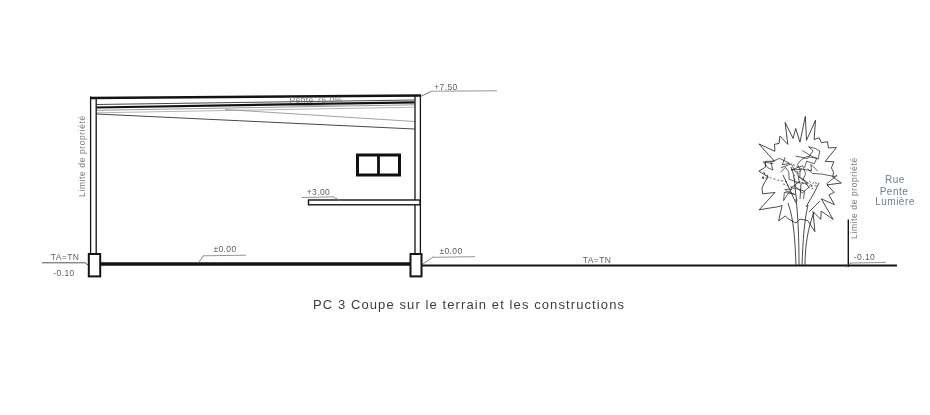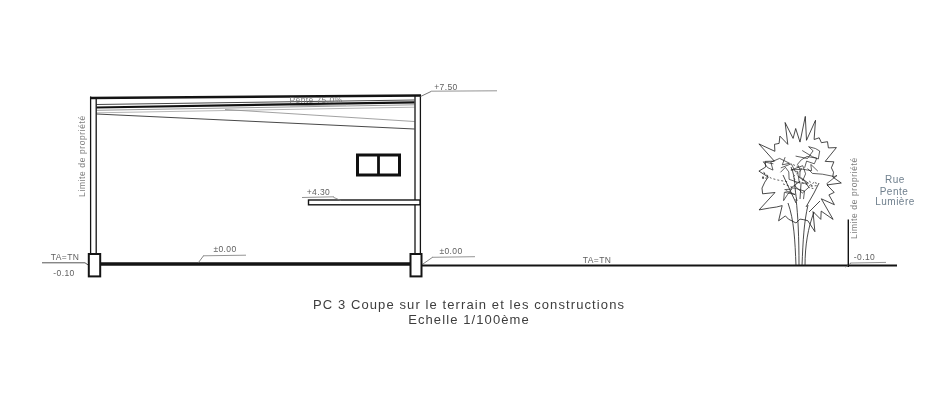--- a/index.html
+++ b/index.html
@@ -151,32 +151,31 @@
   <div class="vlbl" style="left:82px;top:156px">Limite de propriété</div>
 
   <div class="lbl" style="left:65px;top:256.5px">TA=TN</div>
 
   <div class="lbl" style="left:64px;top:272.5px">-0.10</div>
 
   <div class="lbl" style="left:316px;top:100px;color:#7a7a7a">Pente 75.0%</div>
 
   <div class="lbl" style="left:446px;top:86.5px">+7.50</div>
 
-  <div class="lbl" style="left:318.5px;top:191.5px">+4.30</div>
+  <div class="lbl" style="left:318.5px;top:191.5px">+3.00</div>
 
   <div class="lbl" style="left:225px;top:249px">±0.00</div>
 
   <div class="lbl" style="left:451px;top:250.5px">±0.00</div>
 
   <div class="lbl" style="left:597px;top:259.5px">TA=TN</div>
 
   <div class="vlbl" style="left:854px;top:198px">Limite de propriété</div>
 
   <div class="lbl" style="left:864.5px;top:256.5px">-0.10</div>
 
   <div class="lbl street" style="left:895px;top:180px">Rue</div>
   <div class="lbl street" style="left:894px;top:192px">Pente</div>
   <div class="lbl street" style="left:895px;top:202px">Lumière</div>
 
   <div class="caption" style="left:469px;top:303.5px">PC 3 Coupe sur le terrain et les constructions</div>
-  <div class="caption" style="left:469px;top:318.5px">Echelle 1/100ème</div>
 
 </div>
 
 </body></html>

